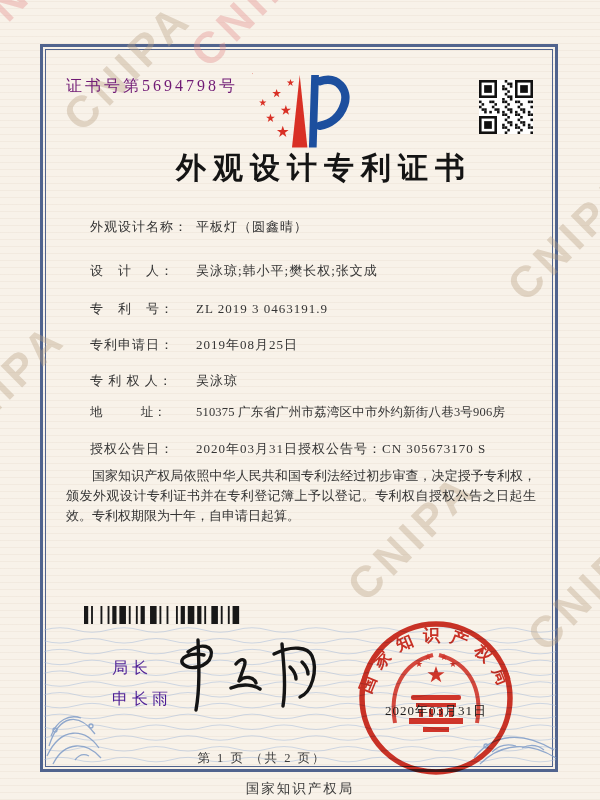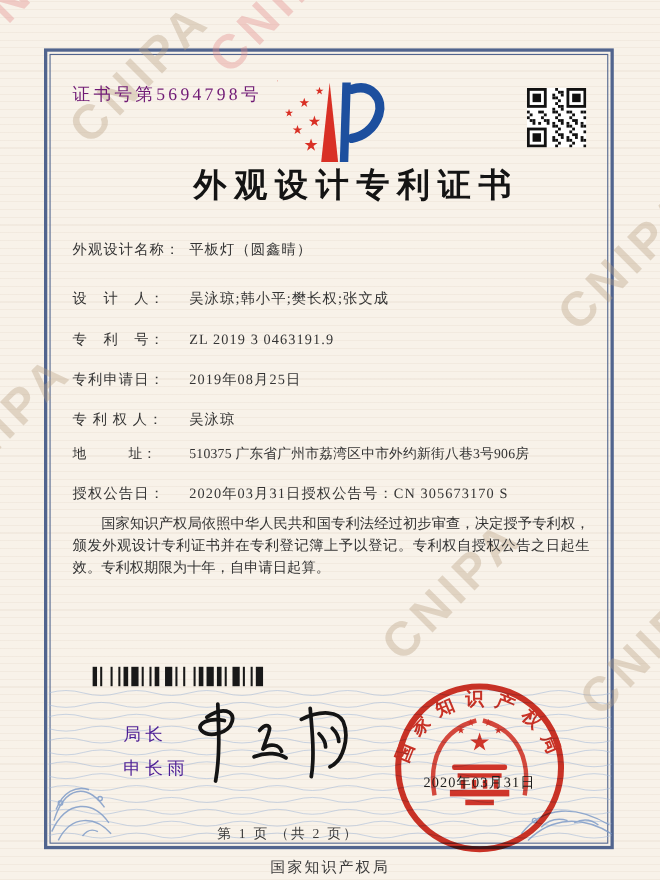--- a/index.html
+++ b/index.html
@@ -18,21 +18,21 @@
   .wm{position:absolute;font-family:"Liberation Sans",sans-serif;font-weight:bold;
     font-size:44px;letter-spacing:5px;color:rgba(184,160,132,0.38);
     transform:rotate(-45deg);white-space:nowrap;pointer-events:none;z-index:1;}
   .wm.pink{color:rgba(226,140,140,0.38);}
   .certno{position:absolute;left:66px;top:76px;font-size:16px;letter-spacing:3px;color:#701a75;z-index:2;}
   .qr{position:absolute;left:479px;top:80px;width:54px;height:54px;z-index:2;}
   .logo{position:absolute;left:252px;top:72px;width:100px;height:80px;z-index:2;}
   .title{position:absolute;left:0;top:148px;width:600px;text-align:center;
     font-size:30px;font-weight:bold;letter-spacing:7px;color:#141414;z-index:2;padding-left:24px;}
   .row{position:absolute;left:66px;font-size:13px;color:#343434;letter-spacing:1px;z-index:2;white-space:nowrap;}
-  .row .lbl{display:inline-block;width:106px;white-space:pre;}
+  .row .lbl{display:inline-block;width:106px;white-space:pre;margin-left:24px;}
   .row .lbl2{display:inline-block;}
   .row.addr{font-size:12.5px;letter-spacing:0.2px;}
   .bodytext{position:absolute;left:66px;top:466px;width:470px;font-size:13px;
     line-height:20px;color:#333;text-align:justify;z-index:2;}
   .bodytext p{margin:0;text-indent:2em;}
   .barcode{position:absolute;left:84px;top:606px;width:158px;height:18px;z-index:3;}
   .officer{position:absolute;left:88px;top:658px;font-size:16px;color:#4c1d95;letter-spacing:4px;z-index:3;margin-left:24px;}
   .officer div{margin-bottom:10px;}
   .signature{position:absolute;left:168px;top:636px;width:168px;height:80px;z-index:3;}
   .waves{position:absolute;left:44px;top:624px;width:512px;height:144px;z-index:0;}

